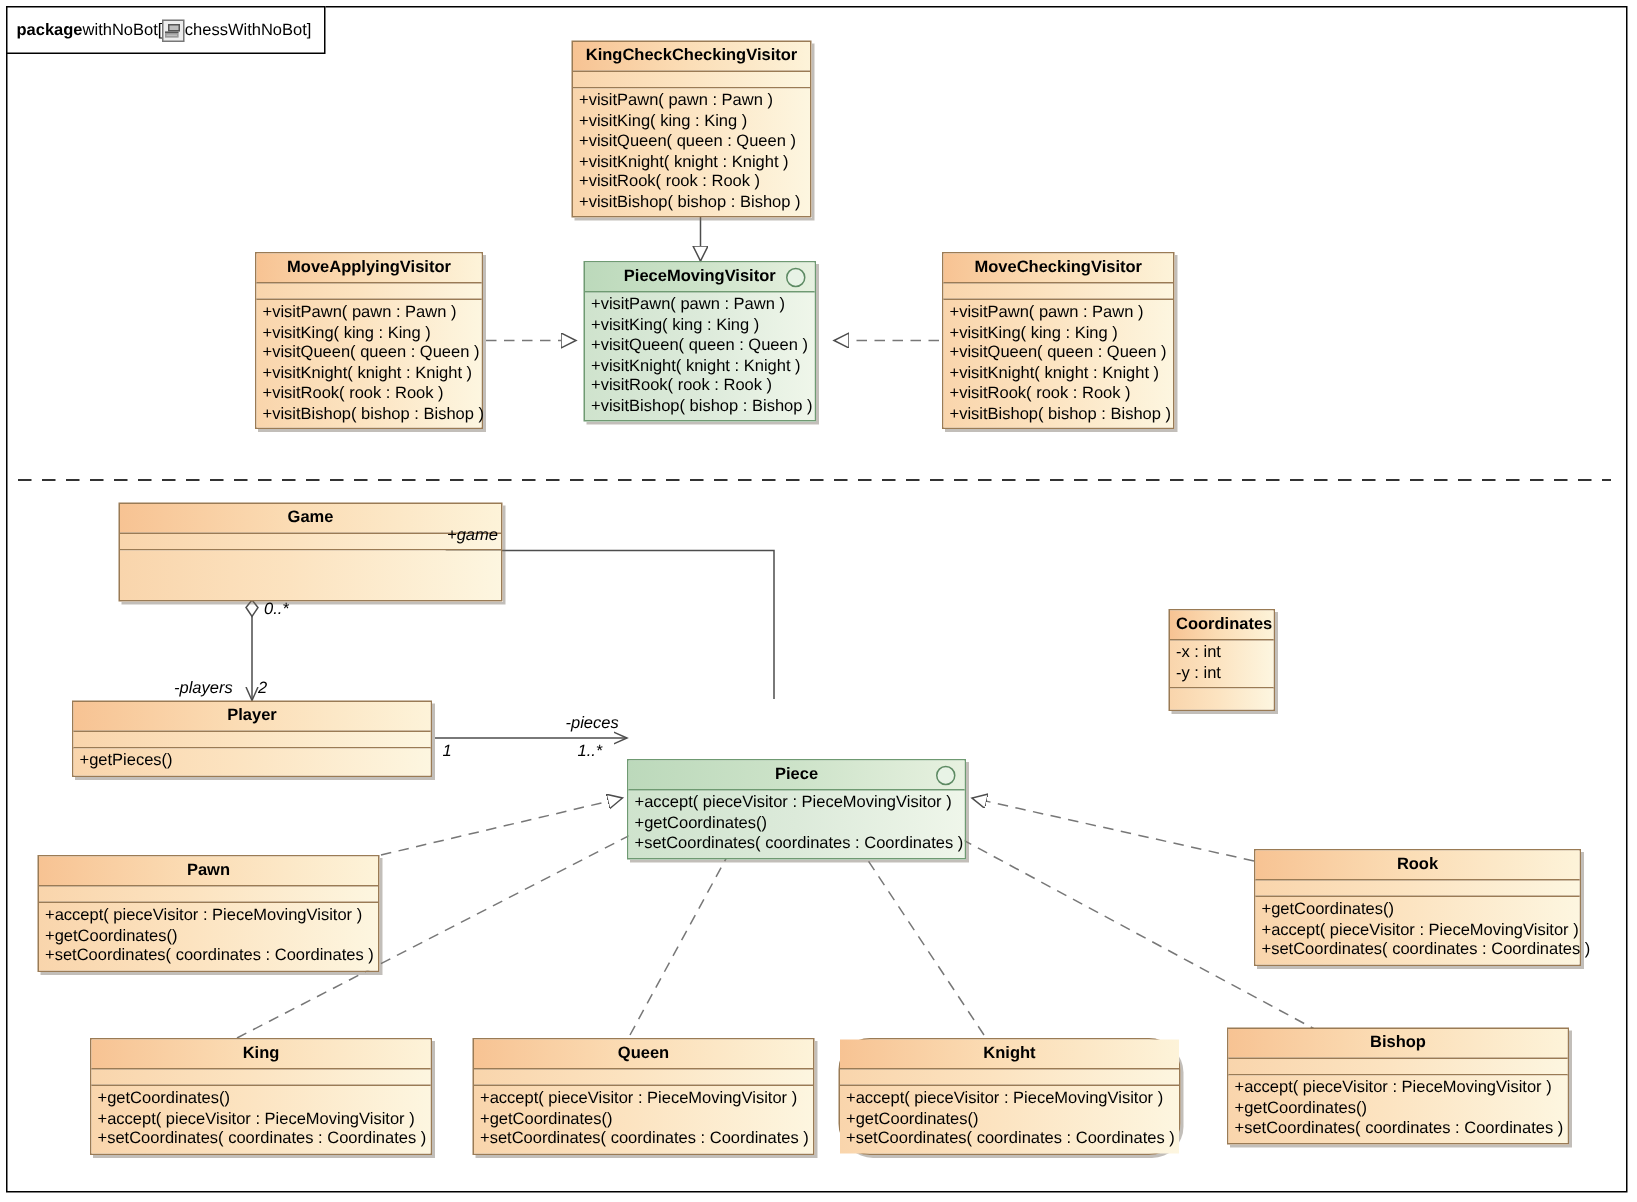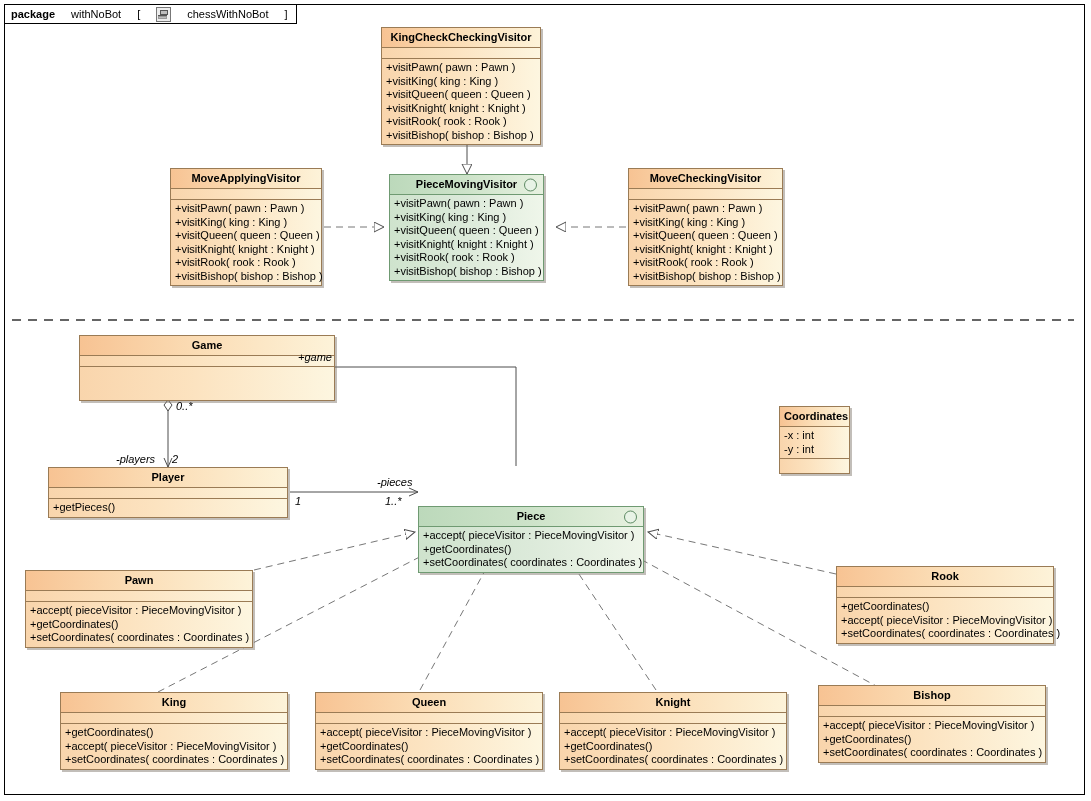--- a/index.html
+++ b/index.html
@@ -15,26 +15,26 @@
 
   
   .pkg-frame{
     position:absolute;left:4px;top:4px;width:1081px;height:791px;
     border:1px solid #000;
     box-sizing:border-box;
     background:#fff;
   }
   .pkg-tab{
     position:absolute;left:4px;top:4px;
-    height:20px;
+    height:32px;
     box-sizing:border-box;
     border:1px solid #000;
     background:#fff;
     padding:0 8px 0 6px;
-    display:flex;align-items:center;gap:16px;
+    display:flex;align-items:center;gap:0;
     font-size:11px;
     white-space:nowrap;
     z-index:4;
   }
   .pkg-tab .kw{font-weight:bold;}
   .pkg-tab .ico{
     display:inline-block;width:13px;height:13px;
     border:1px solid #777;background:#ededed;
     position:relative;
   }
@@ -296,21 +296,21 @@
   <div class="cls orange" style="left:315px;top:692px;width:228px;">
     <div class="hdr">Queen</div>
     <div class="cmp empty"></div>
     <div class="cmp">
       <div class="row">+accept( pieceVisitor : PieceMovingVisitor )</div>
       <div class="row">+getCoordinates()</div>
       <div class="row">+setCoordinates( coordinates : Coordinates )</div>
     </div>
   </div>
 
-  <div class="cls orange" style="left:559px;top:692px;width:228px;">
+  <div class="cls orange" style="left:559px;top:692px;width:228px;border-radius:21px;">
     <div class="hdr">Knight</div>
     <div class="cmp empty"></div>
     <div class="cmp">
       <div class="row">+accept( pieceVisitor : PieceMovingVisitor )</div>
       <div class="row">+getCoordinates()</div>
       <div class="row">+setCoordinates( coordinates : Coordinates )</div>
     </div>
   </div>
 
   <div class="cls orange" style="left:818px;top:685px;width:228px;">

